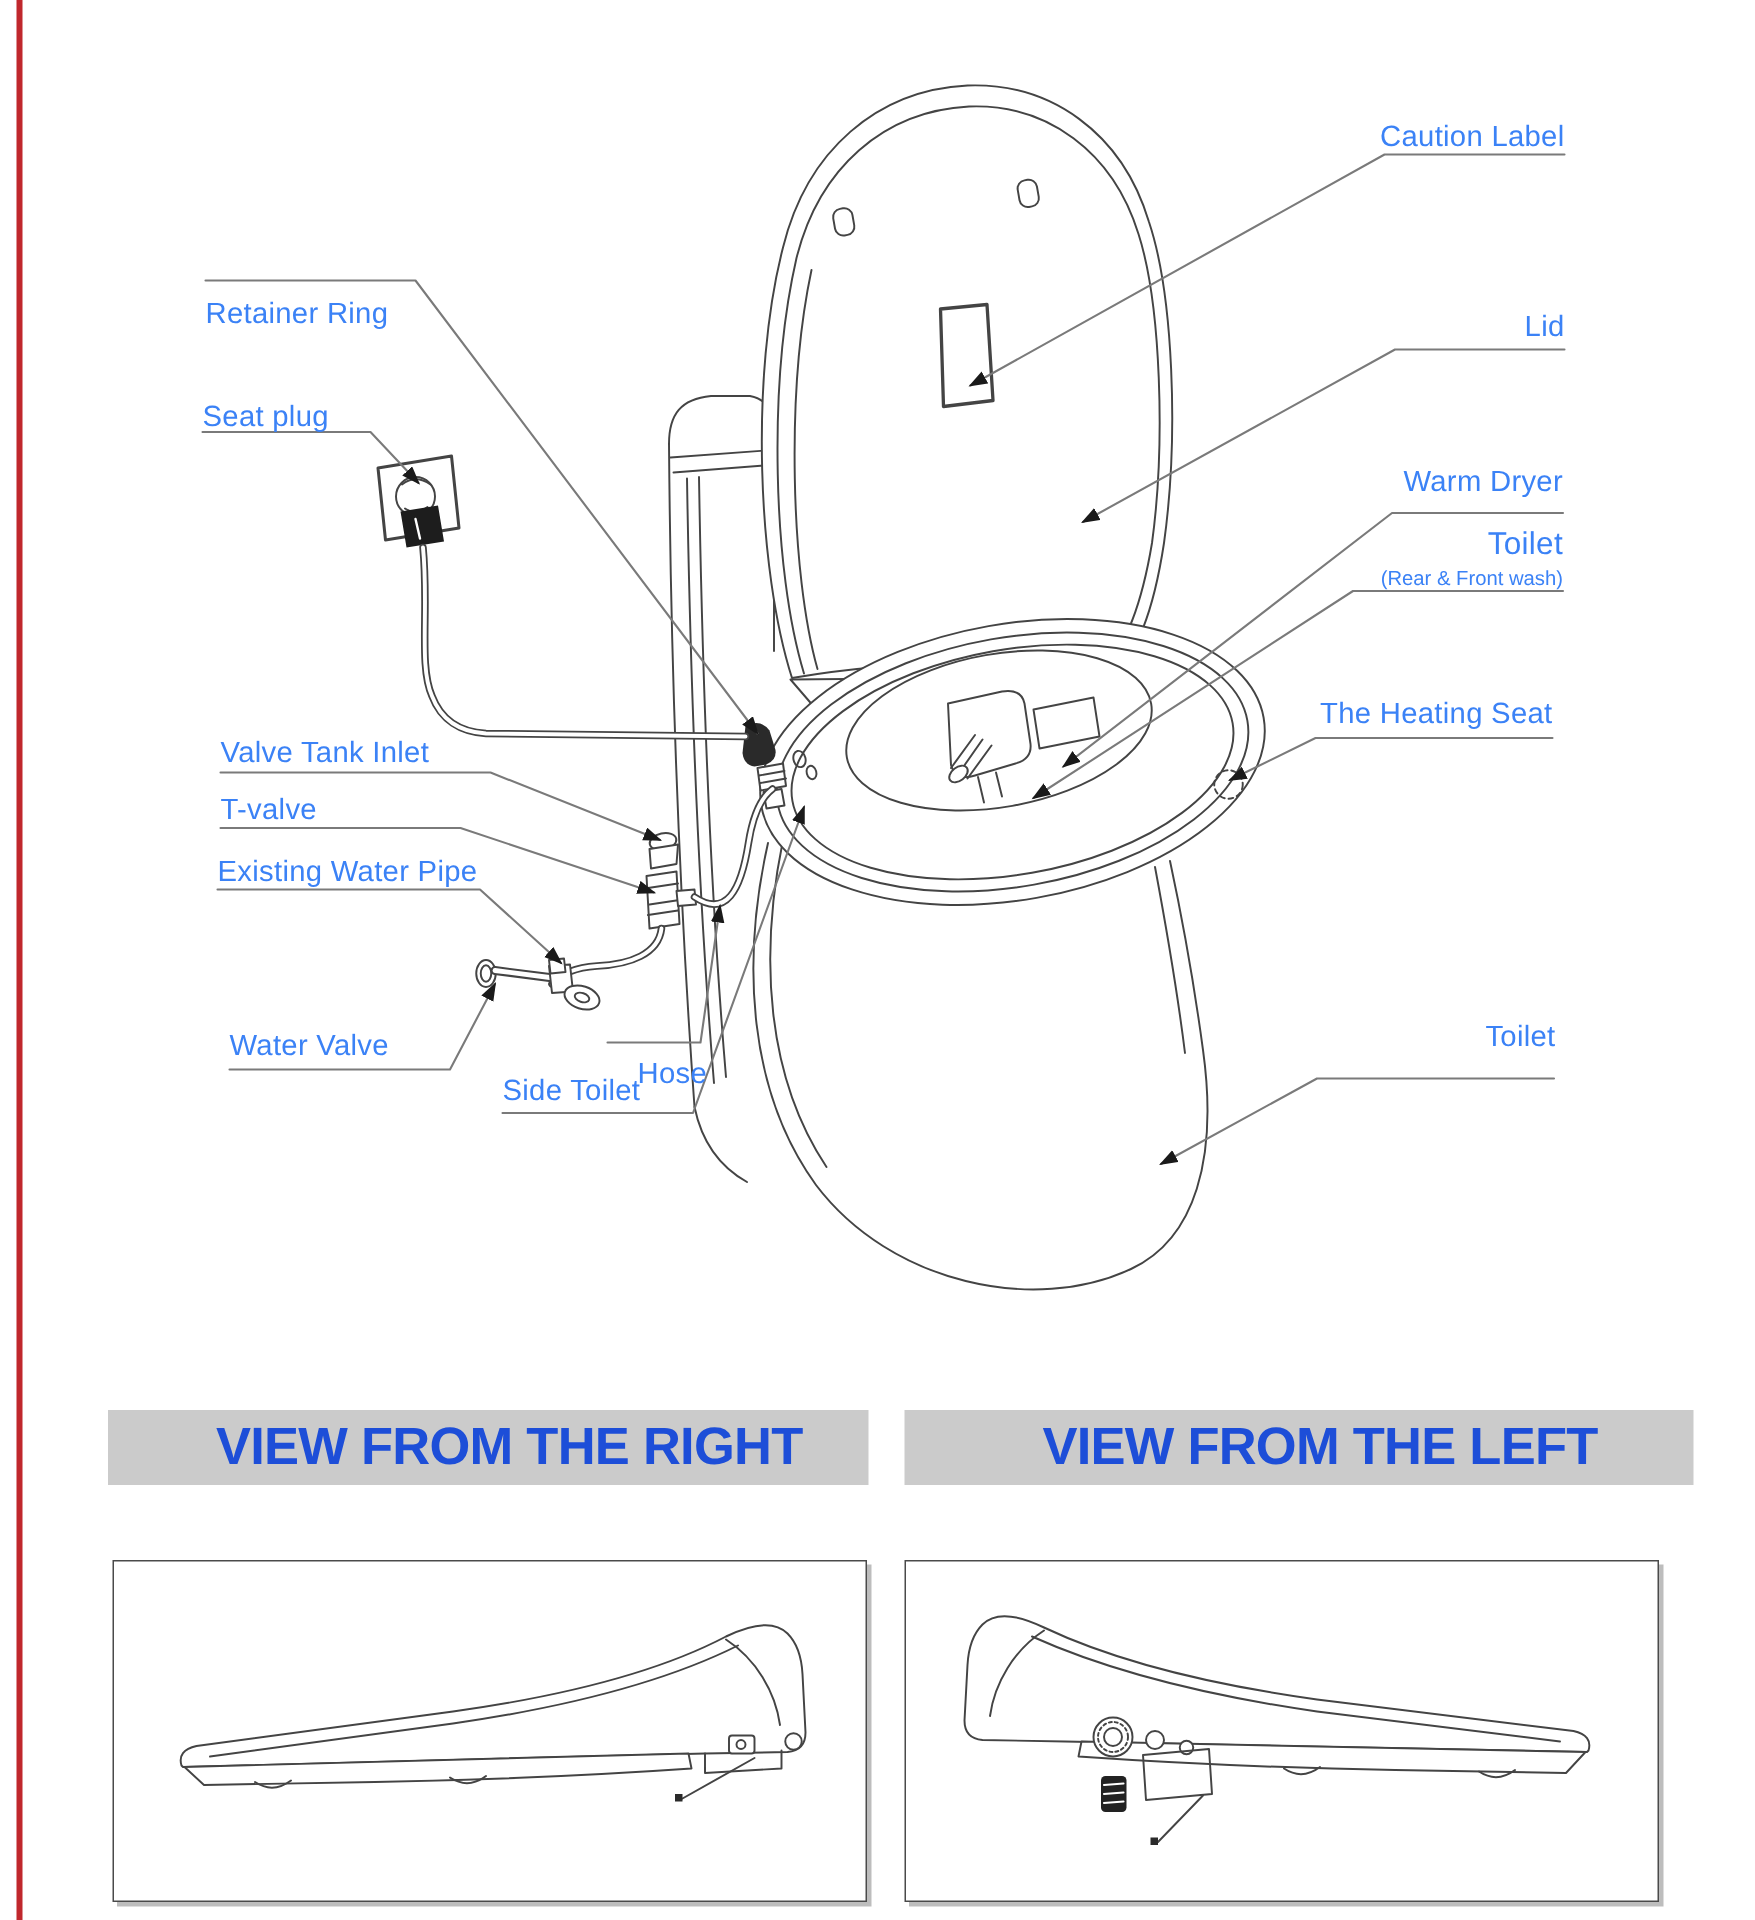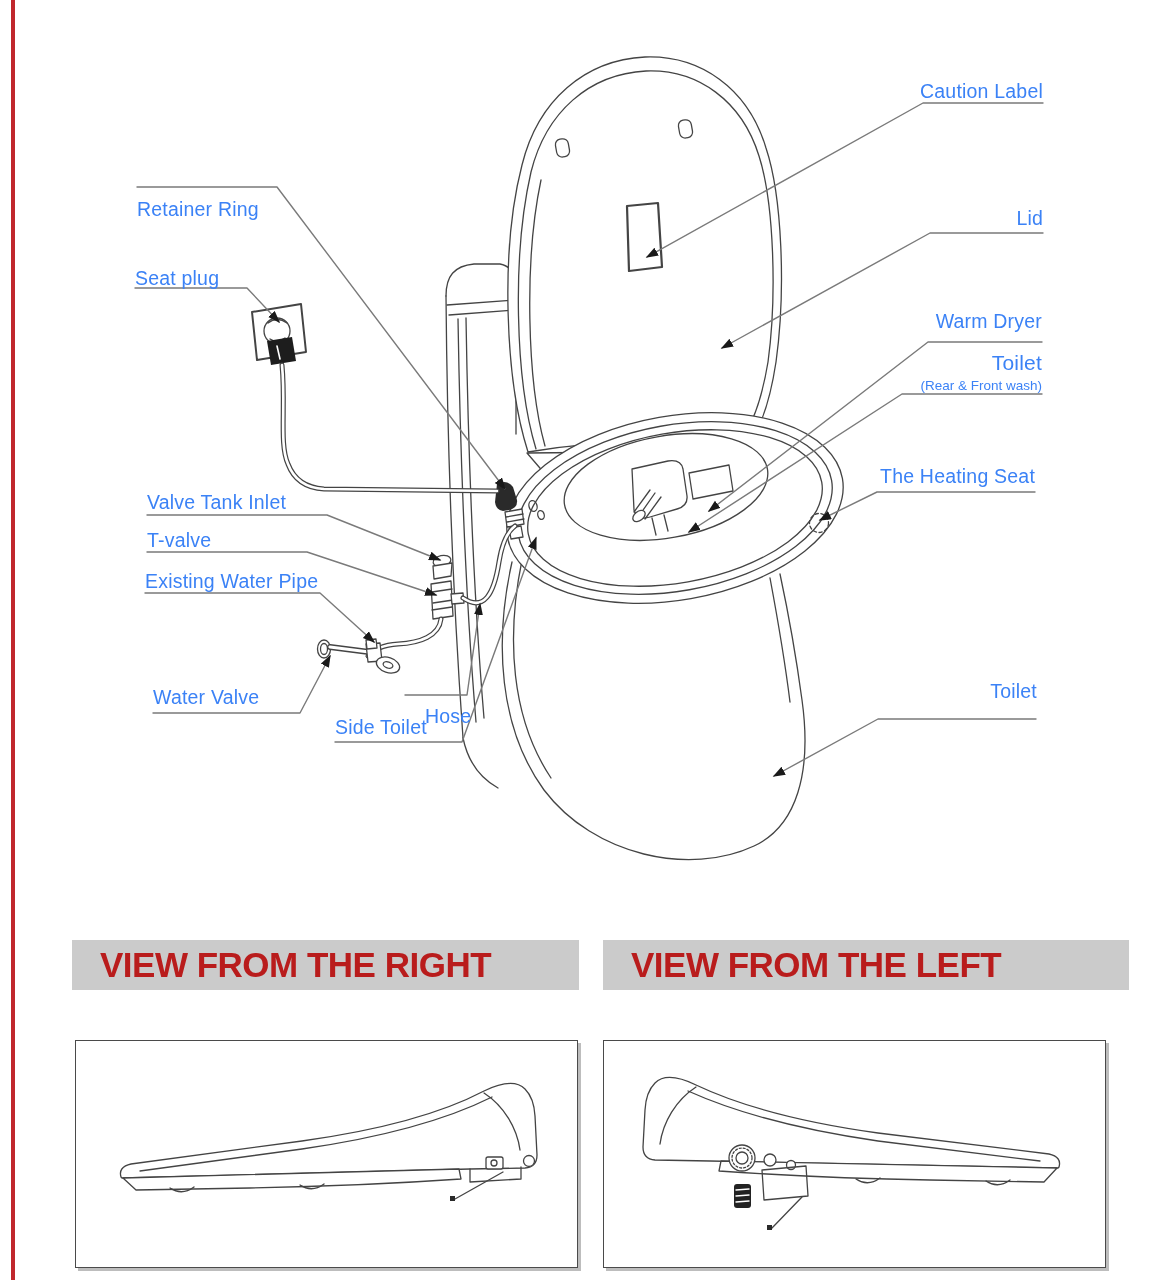--- a/index.html
+++ b/index.html
@@ -10,23 +10,24 @@
   .red-rule{position:absolute;left:11px;top:0;width:4px;height:1280px;background:#c0272d;}
   svg.art{position:absolute;left:0;top:0;}
   .lbl{
     position:absolute;font-size:19.5px;line-height:1.12;color:#3b82f6;white-space:nowrap;
     letter-spacing:.2px;
   }
   .lbl.r{text-align:right;}
   .lbl .big{font-size:21px;display:block;}
   .lbl .sub{font-size:13.5px;display:block;margin-top:3px;letter-spacing:0;text-align:center;}
   .view-bar{
-    position:absolute;height:50px;background:#cbcbcb;color:#b91c1c;
+    position:absolute;height:50px;background:#cbcbcb;color:#1d4ed8;
     font-weight:bold;font-size:35px;line-height:50px;padding-left:28px;box-sizing:border-box;
     letter-spacing:-0.5px;
+    text-align:center;
   }
   .view-box{
     position:absolute;background:#ffffff;border:1.4px solid #4a4a4a;
     box-shadow:3px 3px 0 #bdbdbd;box-sizing:border-box;
   }
 </style>
 </head>
 <body>
 
 <div class="canvas">

